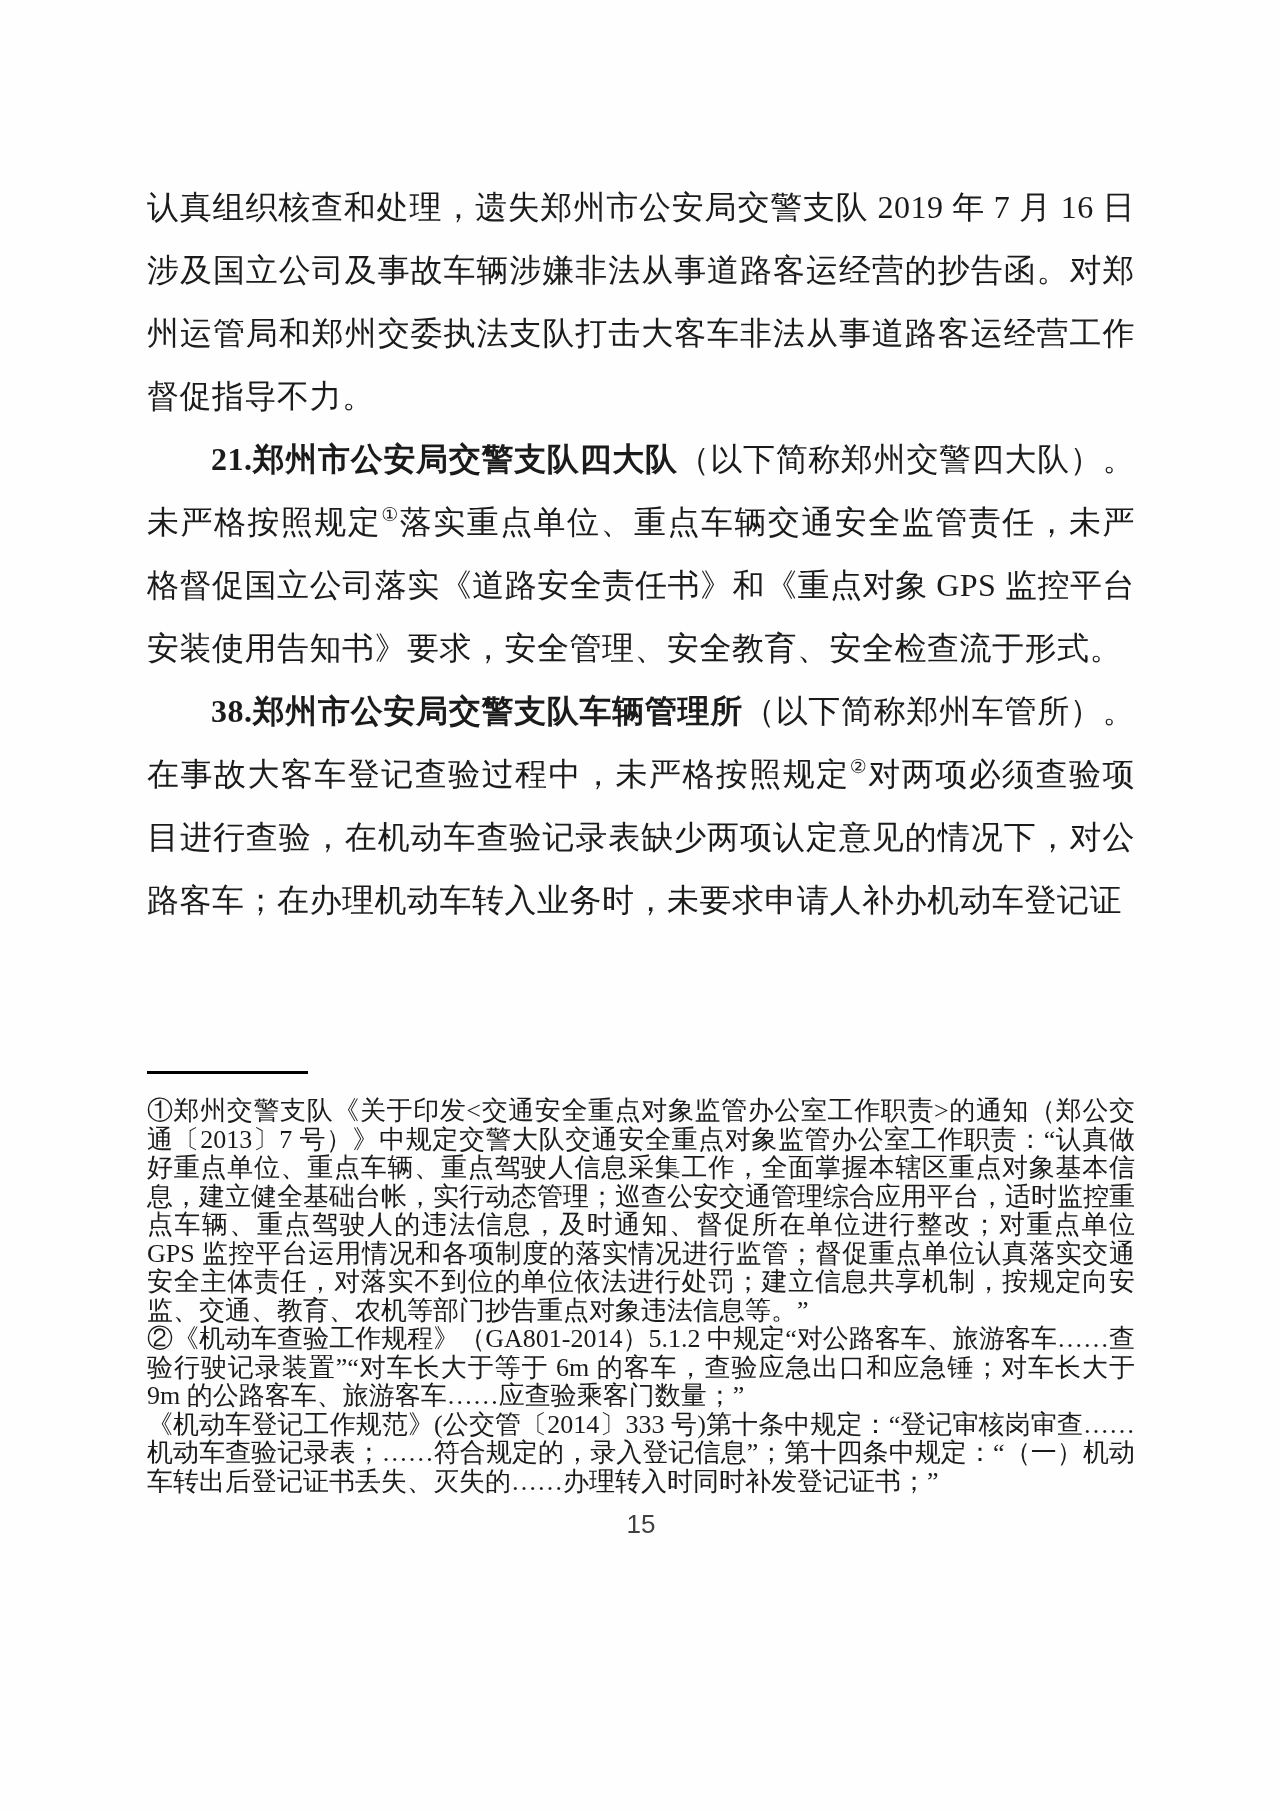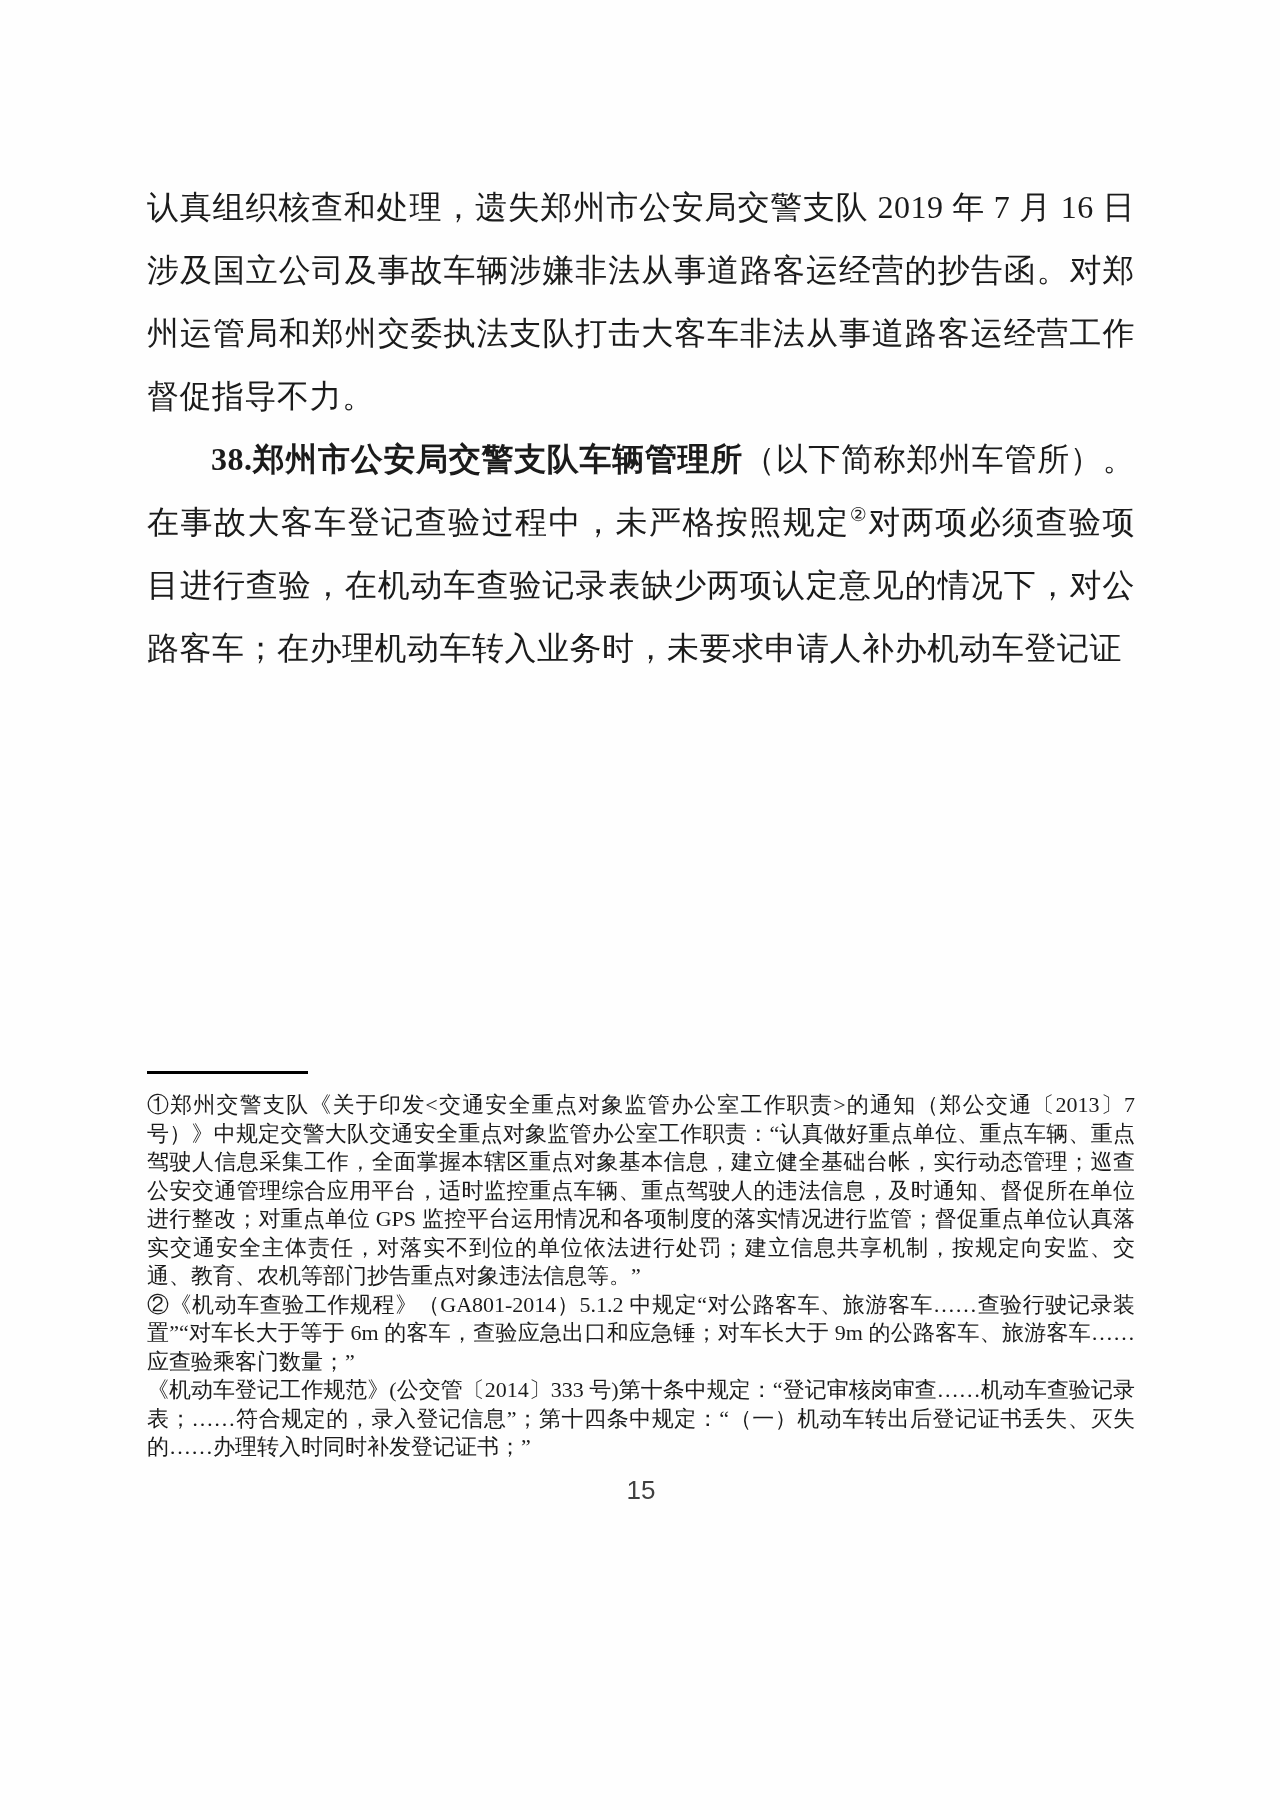--- a/index.html
+++ b/index.html
@@ -48,22 +48,22 @@
   }
 
   .footnote-sep {
     width: 161px;
     height: 3px;
     background: #000000;
     margin: 0;
   }
 
   .footnotes {
-    margin-top: 17px;
-    font-size: 22px;
+    margin-top: 23px;
+    font-size: 26px;
     line-height: 28.5px;
   }
 
   .footnotes p {
     margin: 0;
     text-align: justify;
     letter-spacing: 0px;
   }
 
   .page-number {
@@ -76,20 +76,21 @@
 </style>
 </head>
 <body>
 
 <div class="page">
 
   <div class="body-text">
 
     <p>认真组织核查和处理，遗失郑州市公安局交警支队 2019 年 7 月 16 日涉及国立公司及事故车辆涉嫌非法从事道路客运经营的抄告函。对郑州运管局和郑州交委执法支队打击大客车非法从事道路客运经营工作督促指导不力。</p>
 
+    <p class="indent"><span class="heading-bold">21.郑州市公安局交警支队四大队</span><span>（以下简称郑州交警四大队）。未严格按照规定</span><sup class="fnref">①</sup><span>落实重点单位、重点车辆交通安全监管责任，未严格督促国立公司落实《道路安全责任书》和《重点对象 GPS 监控平台安装使用告知书》要求，安全管理、安全教育、安全检查流于形式。</span></p>
 
     <p class="indent"><span class="heading-bold">38.郑州市公安局交警支队车辆管理所</span><span>（以下简称郑州车管所）。在事故大客车登记查验过程中，未严格按照规定</span><sup class="fnref">②</sup><span>对两项必须查验项目进行查验，在机动车查验记录表缺少两项认定意见的情况下，对公路客车；在办理机动车转入业务时，未要求申请人补办机动车登记证</span></p>
 
   </div>
 
   <div class="footer-area">
 
     <div class="footnote-sep"></div>
 
     <div class="footnotes">

